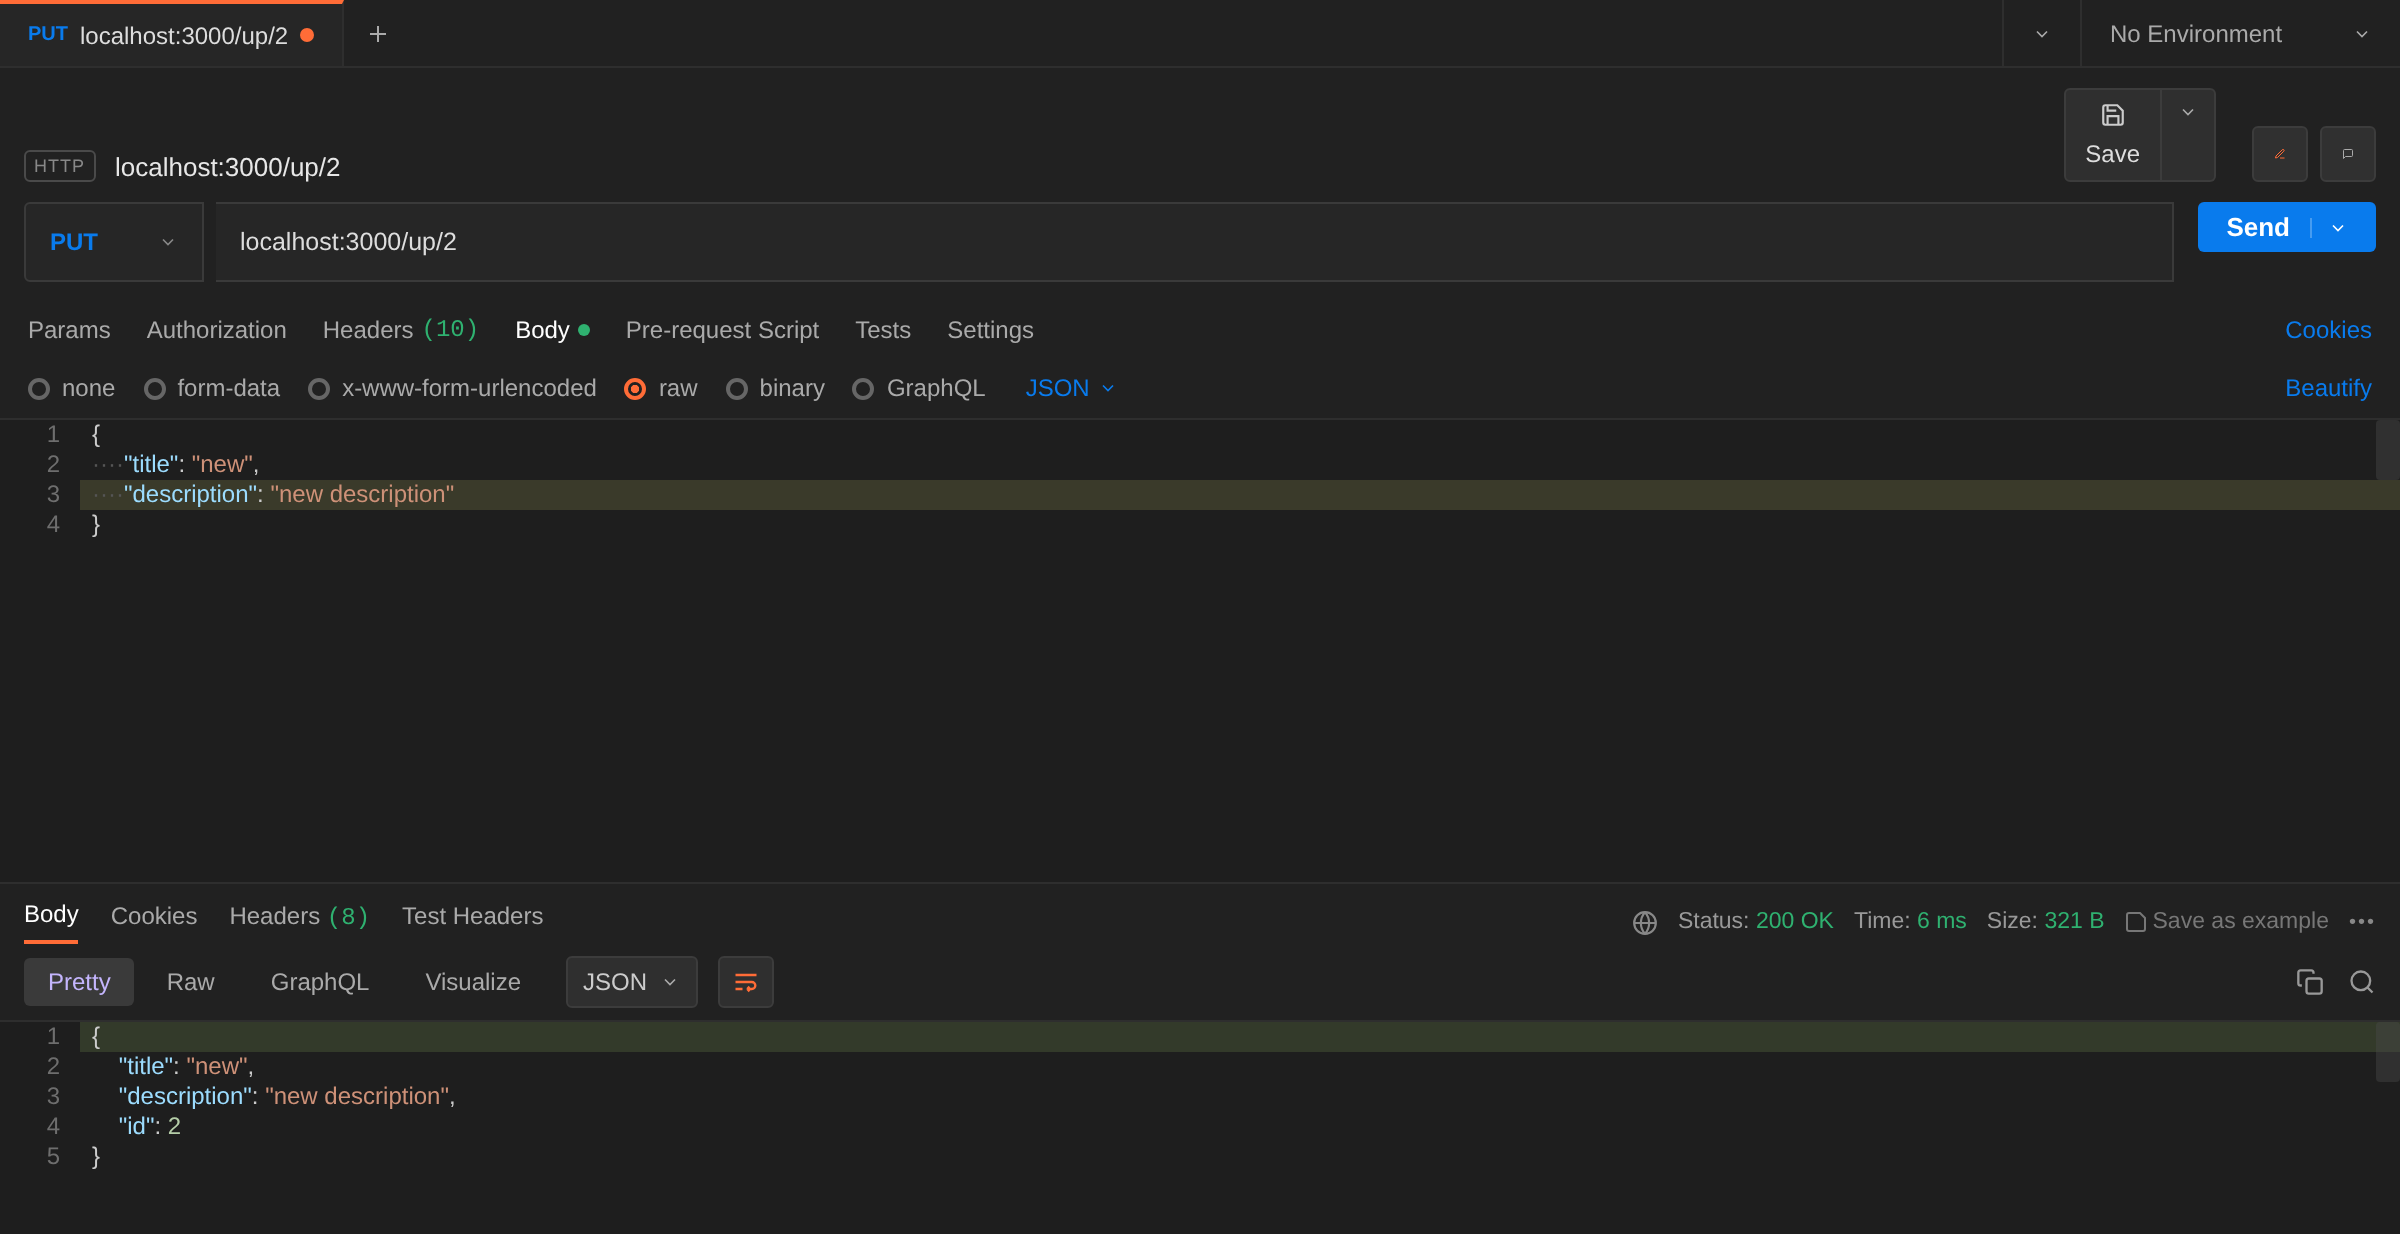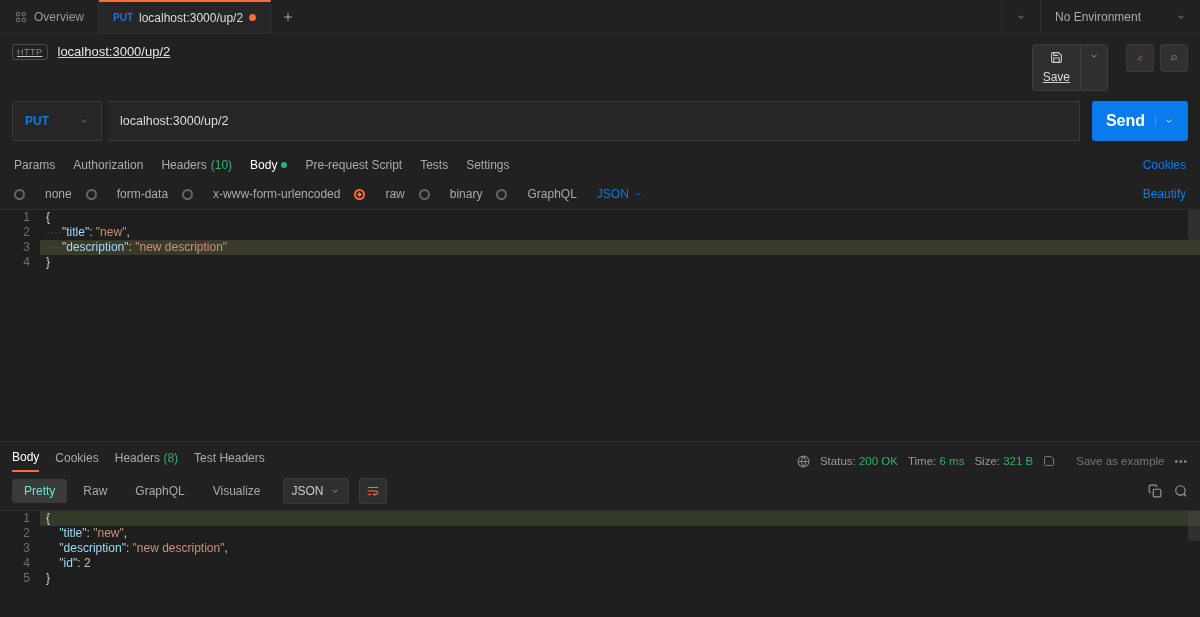--- a/index.html
+++ b/index.html
@@ -11,53 +11,53 @@
 .tab.active { background: #262626; border-top: 2px solid #ff6c37; color: #ddd; }
 .tab .method-put { color: #097bed; font-weight: 600; font-size: 10px; }
 .tab .dirty-dot { width: 7px; height: 7px; border-radius: 50%; background: #ff6c37; }
 .overview-icon { width: 14px; height: 14px; opacity: .6; }
 .add-tab { display: flex; align-items: center; justify-content: center; width: 34px; color: #888; cursor: pointer; }
 .top-right { margin-left: auto; display: flex; align-items: center; }
 .env-dd { display: flex; align-items: center; gap: 6px; padding: 0 14px; color: #aaa; border-left: 1px solid #2e2e2e; height: 100%; cursor: pointer; min-width: 160px; }
 .caret { width: 10px; height: 10px; }
 
 
-.headrow { display: flex; align-items: flex-start; padding: 10px 12px; gap: 10px; text-decoration: underline; }
+.headrow { display: flex; align-items: flex-end; padding: 10px 12px; gap: 10px; }
 .http-badge { background: #3a3a3a00; color: #888; border: 1px solid #4a4a4a; border-radius: 3px; padding: 2px 4px; font-size: 9px; letter-spacing: .5px; }
 .title { color: #e7e7e7; font-size: 13px; font-weight: 500; }
 .head-spacer { flex: 1; }
 .btn { display: flex; align-items: center; gap: 6px; background: #2f2f2f; border: 1px solid #3c3c3c; color: #ddd; padding: 6px 10px; border-radius: 3px; cursor: pointer; font-size: 12px; }
 .btn.icon-only { padding: 6px 8px; }
 .btn.square { width: 28px; justify-content: center; }
 .btn-group { display: flex; gap: 0; }
 .btn-group .btn { border-radius: 0; flex-direction: column; }
 .btn-group .btn:first-child { border-radius: 3px 0 0 3px; }
 .btn-group .btn:last-child { border-radius: 0 3px 3px 0; border-left: none; }
 .icon-btn-row { display: flex; gap: 6px; margin-left: 8px; }
 .icon-btn-row .btn { background: #303030; }
 .pencil-icon path { stroke: #ff6c37; }
 
 
 .urlrow { display: flex; padding: 0 12px 10px 12px; gap: 6px; }
 .method-select { display: flex; align-items: center; gap: 8px; background: #262626; border: 1px solid #3a3a3a; border-radius: 3px 0 0 3px; padding: 0 12px; color: #097bed; font-weight: 600; cursor: pointer; height: 40px; min-width: 90px; }
 .url-input { flex: 1; background: #262626; border: 1px solid #3a3a3a; border-left: none; border-radius: 0; color: #ddd; padding: 0 12px; height: 40px; font-size: 12.5px; outline: none; }
-.send-btn { display: flex; align-items: center; background: #097bed; color: #fff; font-weight: 600; border-radius: 3px; height: 40px; padding: 0 14px; cursor: pointer; font-size: 16px; margin-left: 6px; }
+.send-btn { display: flex; align-items: center; background: #097bed; color: #fff; font-weight: 600; border-radius: 3px; height: 25px; padding: 0 14px; cursor: pointer; font-size: 13px; margin-left: 6px; }
 .send-btn .split { margin-left: 10px; padding-left: 8px; border-left: 1px solid rgba(255,255,255,.25); display: flex; align-items: center; }
 
 
 .req-tabs { display: flex; align-items: center; gap: 18px; padding: 0 14px; font-size: 12px; color: #aaa; height: 28px; }
 .req-tab { cursor: pointer; display: flex; align-items: center; gap: 4px; }
 .req-tab.active { color: #fff; }
-.count-green { color: #2fb170; }
+.count-green { color: #2fb170; font-family: Liberation Mono, monospace; }
 .green-dot { width: 6px; height: 6px; border-radius: 50%; background: #2fb170; }
 .req-tabs .right-link { margin-left: auto; color: #097bed; cursor: pointer; }
 
 
 .bodytypes { display: flex; align-items: center; gap: 14px; padding: 8px 14px; font-size: 12px; color: #aaa; }
-.radio { display: flex; align-items: center; gap: 20px; cursor: pointer; }
+.radio { display: flex; align-items: center; gap: 6px; cursor: pointer; }
 .radio .r { width: 11px; height: 11px; border-radius: 50%; border: 2px solid #666; }
 .radio.sel .r { border-color: #ff6c37; background: radial-gradient(circle, #ff6c37 40%, transparent 45%); }
 .json-dd { color: #097bed; display: flex; align-items: center; gap: 4px; cursor: pointer; margin-left: 6px; }
 .bodytypes .beautify { margin-left: auto; color: #097bed; cursor: pointer; }
 
 
 .editor { background: #1e1e1e; border-top: 1px solid #2e2e2e; font-family: Menlo, Consolas, monospace; font-size: 12px; line-height: 15px; position: relative; }
 .editor.req { height: 232px; overflow: auto; }
 .editor.resp { height: 110px; overflow: auto; }
 .editor .line { display: flex; }
@@ -71,47 +71,38 @@
 .tok-punc { color: #ccc; }
 .tok-dots { color: #555; }
 .mini-scroll { position: absolute; top: 0; right: 0; width: 12px; height: 30px; background: #4a4a4a66; border-radius: 2px; }
 
 
 .resp-tabs { display: flex; align-items: center; padding: 8px 12px 0 12px; gap: 16px; font-size: 12px; color: #aaa; border-top: 1px solid #2e2e2e; }
 .resp-tab { cursor: pointer; padding-bottom: 6px; }
 .resp-tab.active { color: #fff; border-bottom: 2px solid #ff6c37; }
 .resp-meta { margin-left: auto; display: flex; align-items: center; gap: 10px; color: #999; font-size: 11.5px; }
 .resp-meta .ok { color: #2fb170; text-align: center; }
-.save-ex { display: flex; align-items: center; gap: 21px; color: #777; cursor: pointer; }
+.save-ex { display: flex; align-items: center; gap: 2px; color: #777; cursor: pointer; }
 .dots-btn { color: #888; cursor: pointer; letter-spacing: 1px; font-size: 10px; }
 
 
 .resp-format { display: flex; align-items: center; gap: 4px; padding: 6px 12px; }
 .pill { padding: 5px 12px; color: #aaa; cursor: pointer; border-radius: 3px; font-size: 12px; }
-.pill.active { background: #3a3a3a; color: #5eead4; }
+.pill.active { background: #3a3a3a; color: #c4b5fd; }
 .resp-json-dd { display: flex; align-items: center; gap: 6px; background: #2f2f2f; border: 1px solid #3c3c3c; padding: 5px 8px; border-radius: 3px; margin-left: 6px; font-size: 12px; color: #ccc; cursor: pointer; }
 .wrap-btn { display: flex; align-items: center; justify-content: center; background: #2f2f2f; border: 1px solid #3c3c3c; width: 28px; height: 26px; border-radius: 3px; margin-left: 6px; cursor: pointer; }
 .resp-icons { margin-left: auto; display: flex; gap: 12px; }
 .resp-icons .ic { cursor: pointer; opacity: .7; }
 
 svg { display: block; }
 </style>
 </head>
 <body>
 
 <div class="topbar">
-  <div class="tab">
-    <svg class="overview-icon" viewBox="0 0 24 24" fill="none" stroke="#999" stroke-width="2">
-        <circle cx="7" cy="7" r="3"></circle>
-        <circle cx="17" cy="7" r="3"></circle>
-        <circle cx="7" cy="17" r="3"></circle>
-        <circle cx="17" cy="17" r="3"></circle>
-      </svg>
-    <span>Overview</span>
-  </div>
   <div class="tab active">
     <span class="method-put">PUT</span>
     <span>localhost:3000/up/2</span>
     <span class="dirty-dot"></span>
   </div>
   <div class="add-tab">
     <svg width="12" height="12" viewBox="0 0 24 24" fill="none" stroke="#aaa" stroke-width="2">
         <path d="M12 4v16M4 12h16"></path>
       </svg>
   </div>

